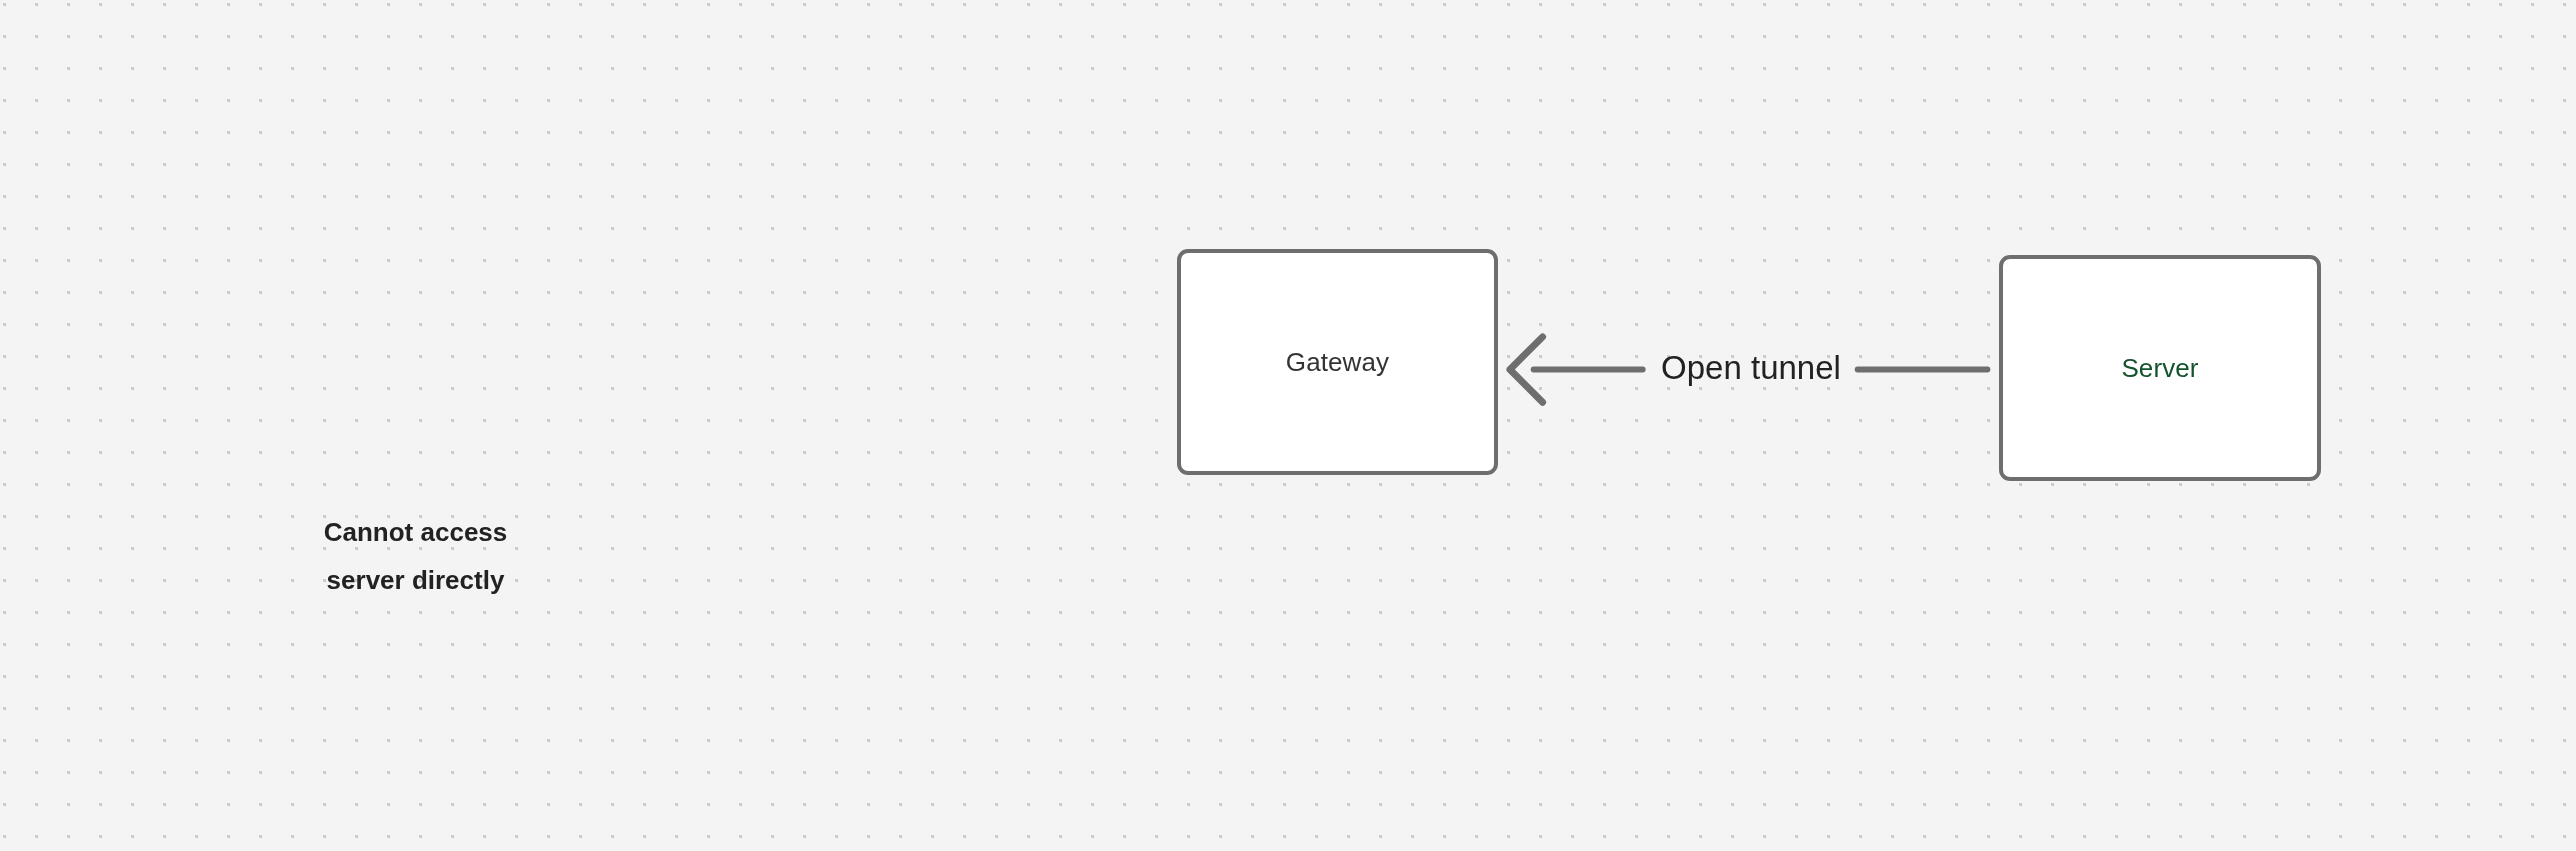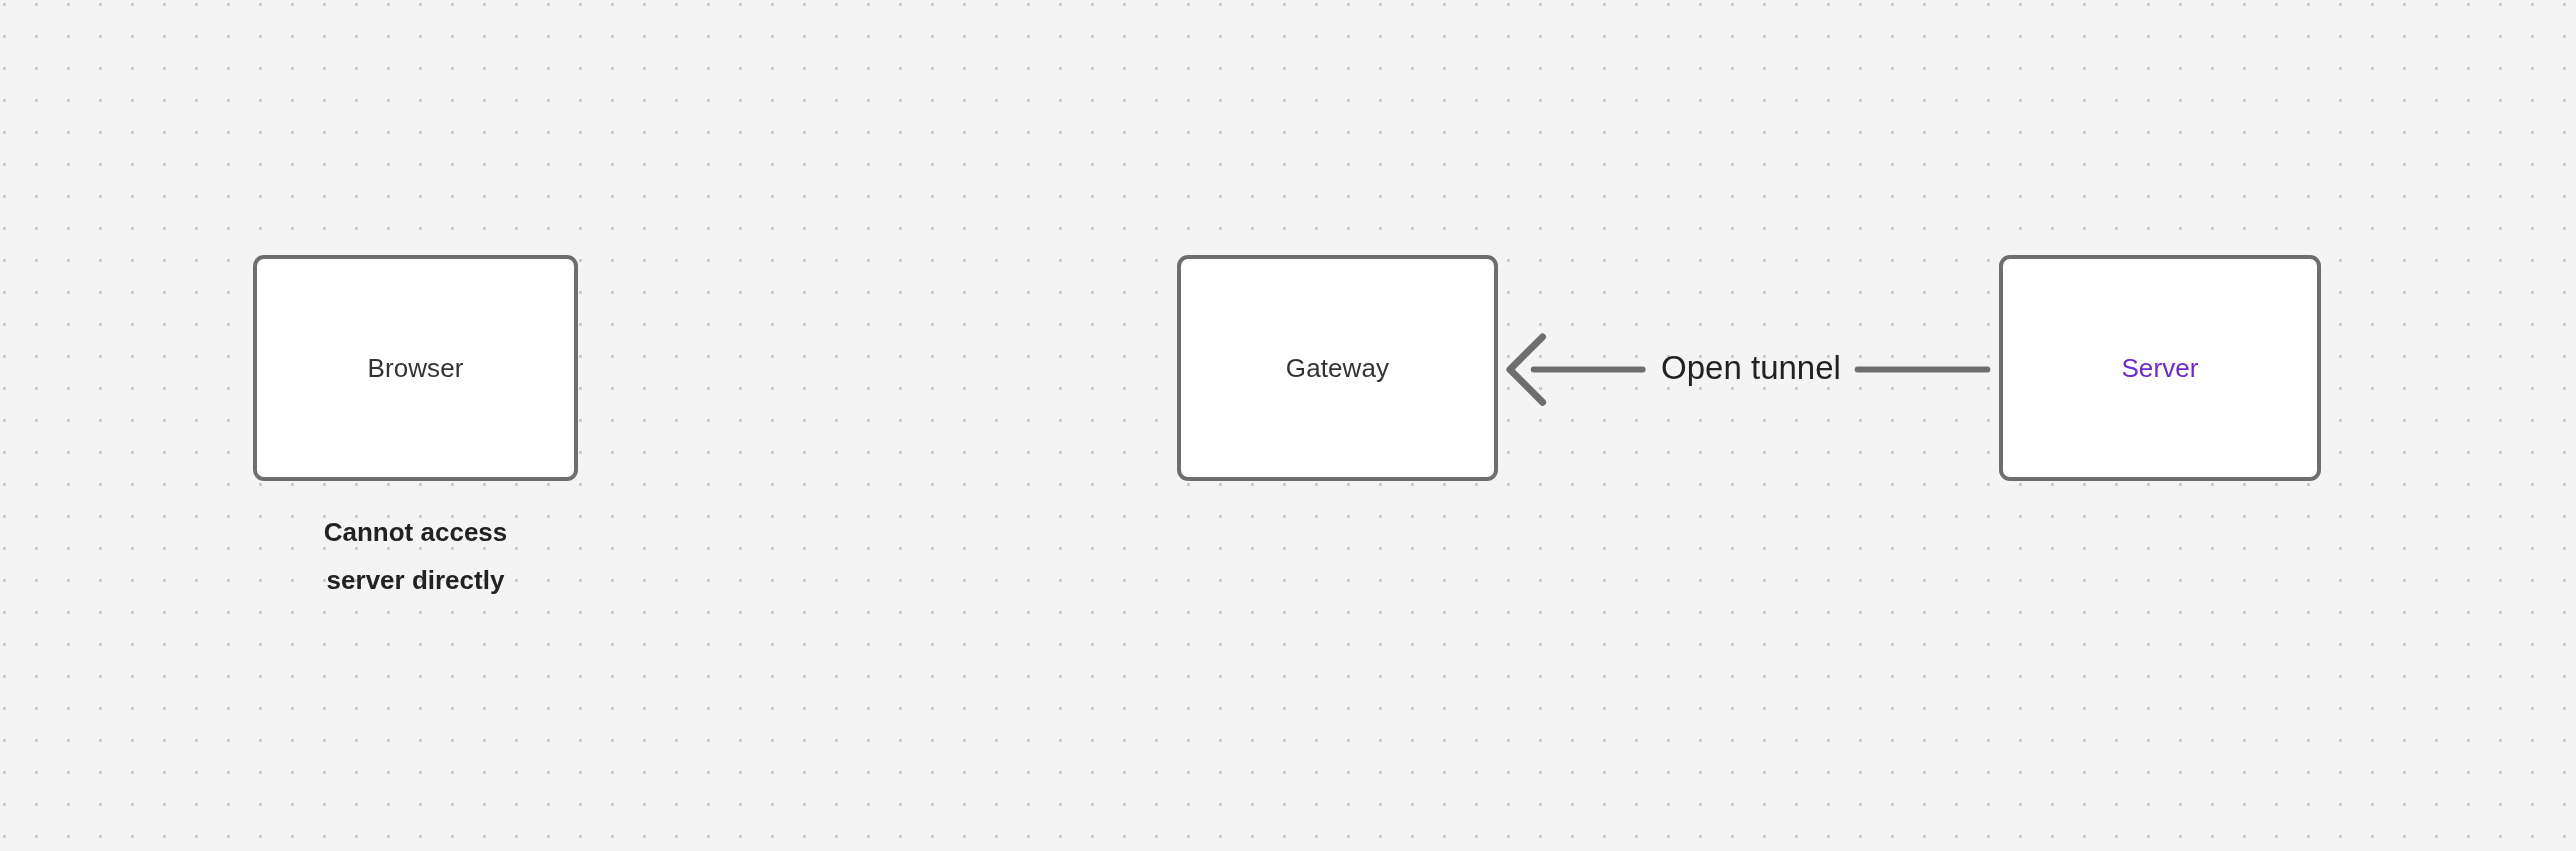--- a/index.html
+++ b/index.html
@@ -91,30 +91,27 @@
     <g>
       <line x1="1658" y1="373" x2="1548" y2="373" stroke="#6e6e6e" stroke-width="6" stroke-linecap="round"></line>
       <polyline points="1557,340 1524,373 1557,406" fill="none" stroke="#6e6e6e" stroke-width="7" stroke-linecap="round" stroke-linejoin="round"></polyline>
 
       <line x1="1875" y1="373" x2="2006" y2="373" stroke="#6e6e6e" stroke-width="6" stroke-linecap="round"></line>
     </g>
   </svg>
 
   <div class="edge-label">Open tunnel</div>
 
-  <div id="node-browser" class="node" style="left: 253px; top: 255px; width: 325px; height: 226px; background: rgb(255, 255, 255); border-color: rgb(110, 110, 110); border-width: 4px; border-radius: 11px;">
-    <span class="node-label" style="color: rgb(51, 51, 51);">Browser</span>
-  </div>
 
-  <div id="node-gateway" class="node" style="left: 1177px; top: 255px; width: 321px; height: 226px; background: rgb(255, 255, 255); border-color: rgb(110, 110, 110); border-width: 4px; border-radius: 11px;">
+  <div id="node-gateway" class="node" style="left: 1177px; top: 249px; width: 321px; height: 226px; background: rgb(255, 255, 255); border-color: rgb(110, 110, 110); border-width: 4px; border-radius: 11px;">
     <span class="node-label" style="color: rgb(51, 51, 51);">Gateway</span>
   </div>
 
   <div id="node-server" class="node" style="left: 1999px; top: 255px; width: 322px; height: 226px; background: rgb(255, 255, 255); border-color: rgb(110, 110, 110); border-width: 4px; border-radius: 11px;">
-    <span class="node-label" style="color: #6d28d9;">Server</span>
+    <span class="node-label" style="color: #14532d;">Server</span>
   </div>
 
   <div class="caption">
     <span>Cannot access</span>
     <span>server directly</span>
   </div>
 
 </div>
 
 

